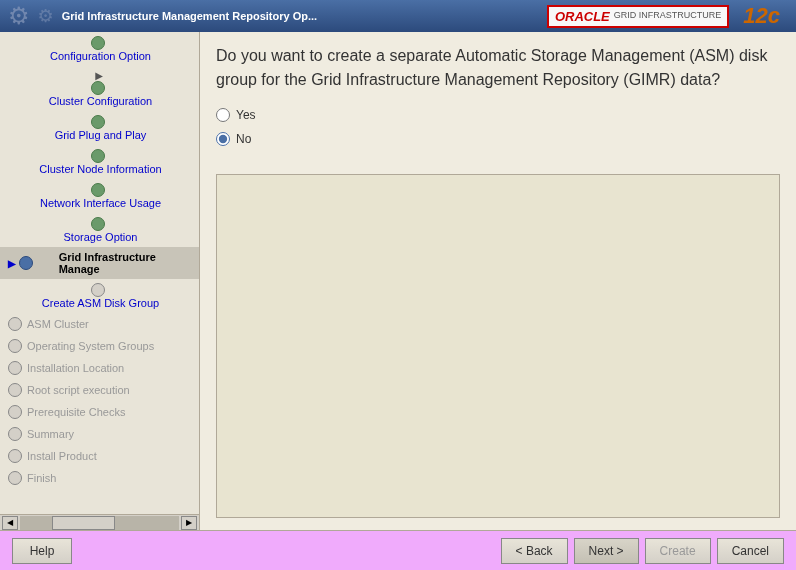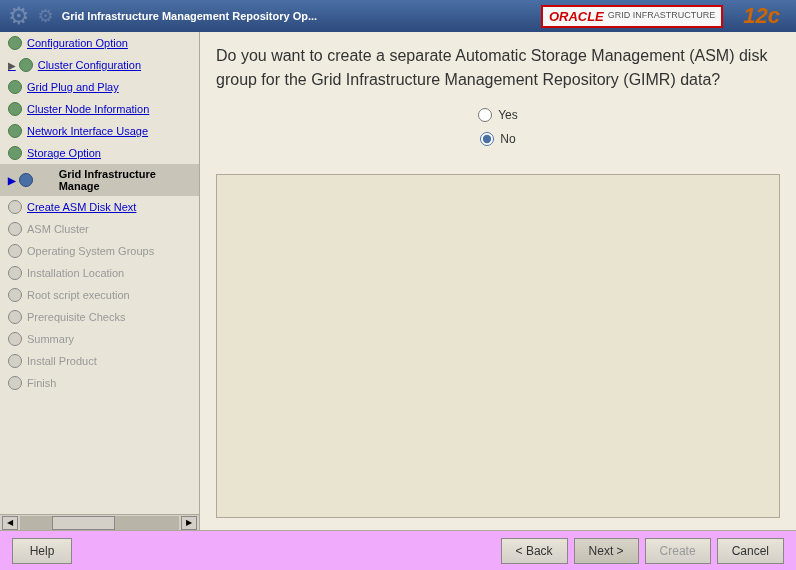--- a/index.html
+++ b/index.html
@@ -67,21 +67,21 @@
       display: flex;
       align-items: center;
       padding: 4px 6px 4px 8px;
       cursor: pointer;
       font-size: 11px;
       color: #333;
       min-height: 22px;
     }
     .sidebar-item.link-style {
       color: #0000cc;
-      text-decoration: underline;
+      flex-direction: column;
     }
     .sidebar-item.disabled-style {
       color: #999;
     }
     .sidebar-item.bold-active {
       font-weight: bold;
       color: #000;
     }
 
     .step-circle {
@@ -169,21 +169,20 @@
       flex-direction: column;
       gap: 10px;
       margin-bottom: 20px;
     }
 
     .radio-item {
       display: flex;
       align-items: center;
       gap: 6px;
       cursor: pointer;
-      justify-content: center;
     }
 
     .radio-input {
       width: 14px;
       height: 14px;
       accent-color: #4a6fa5;
       cursor: pointer;
     }
 
     .radio-label {
@@ -277,21 +276,21 @@
     <span style="font-size:18px; color:#8899bb; opacity:0.5;">⚙</span>
     <span class="title-text">Grid Infrastructure Management Repository Op...</span>
   </div>
   <div class="oracle-brand">
     <div class="oracle-brand-inner">
       <span class="oracle-word">ORACLE</span>
       <div class="grid-infra-text">
         <div>GRID INFRASTRUCTURE</div>
       </div>
     </div>
-    <span class="version-12c" style="margin-left:20px;">12c</span>
+    <span class="version-12c" style="margin-left:14px;">12c</span>
   </div>
 </div>
 
 <div class="main-window">
   <div class="content-area">
 
     <div class="sidebar">
       <div class="sidebar-items">
 
         <div class="sidebar-item link-style">
@@ -326,21 +325,21 @@
         </div>
 
         <div class="sidebar-item bold-active" style="background:#c8c4b8;">
           <span class="step-arrow" style="color:#0000cc;">▶</span>
           <span class="step-circle active-circle"></span>
           <span style="font-weight:bold;margin-left:21px;">Grid Infrastructure Manage</span>
         </div>
 
         <div class="sidebar-item link-style">
           <span class="step-circle"></span>
-          <span>Create ASM Disk Next</span>
+          <span>Create ASM Disk Group</span>
         </div>
 
         <div class="sidebar-item disabled-style">
           <span class="step-circle"></span>
           <span>ASM Cluster</span>
         </div>
 
         <div class="sidebar-item disabled-style">
           <span class="step-circle"></span>
           <span>Operating System Groups</span>

